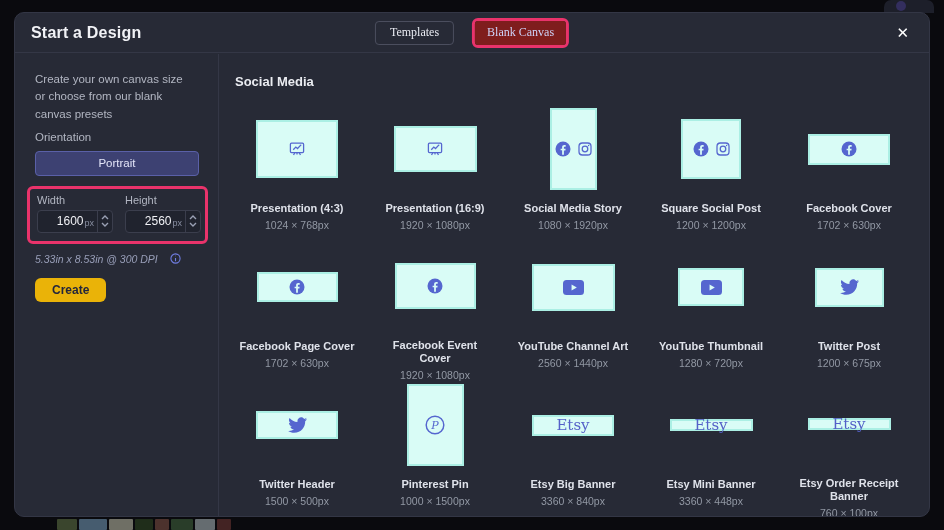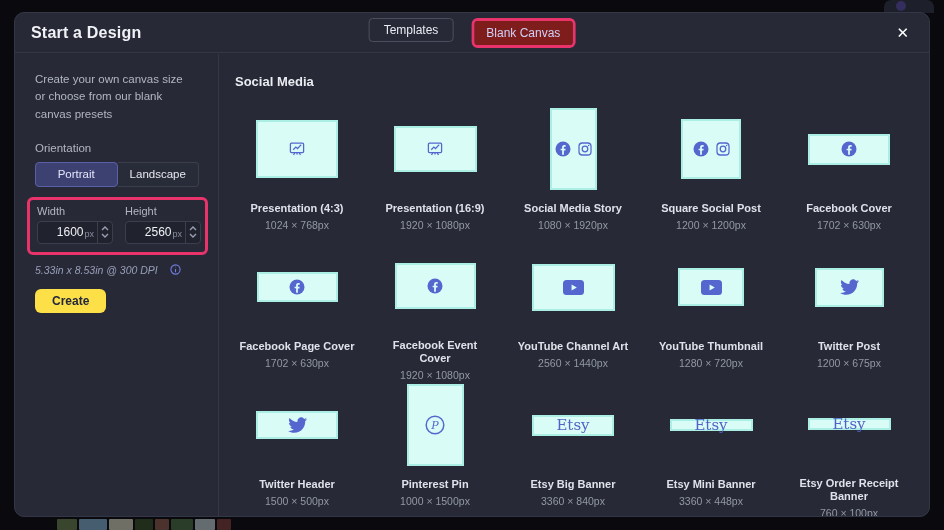--- a/index.html
+++ b/index.html
@@ -13,53 +13,53 @@
   .bg-tab { position:absolute; left:884px; top:0; width:50px; height:13px; background:#1d1f2a; border-radius:7px 7px 0 0; }
   .bg-avatar { position:absolute; left:896px; top:1px; width:10px; height:10px; border-radius:50%; background:#332e5e; }
 
   
   .modal { position:absolute; left:14px; top:12px; width:916px; height:505px;
     background:#272a36; border:1px solid #333645; border-radius:10px; overflow:hidden; }
   .header { position:relative; height:40px; display:flex; align-items:center; padding:0 16px;
     border-bottom:1px solid #343746; }
   .title { font-size:16px; font-weight:700; color:#f1f2f6; letter-spacing:.2px; }
   .tabs { position:absolute; left:50%; top:50%; transform:translate(-50%,-50%);
-    display:flex; gap:18px; }
+    display:flex; align-items:center; gap:18px;font-family:Liberation Serif, serif; }
   .tab-plain { height:24px; padding:0 14px; background:transparent; border:1px solid #4b4e5e;
     border-radius:4px; color:#e9ebf2; font-size:12px; font-family:inherit; cursor:pointer; }
   .tab-hl-wrap { border:3px solid #E9336B; border-radius:6px; }
   .tab-active { height:24px; padding:0 12px; background:#7f1d1d; border:none; border-radius:3px;
     color:#ced2f8; font-size:12px; font-family:inherit; cursor:pointer; }
   .close-btn { margin-left:auto; background:none; border:none; color:#fff; font-size:15px;
     cursor:pointer; line-height:1; padding:2px 4px; }
 
   .body { position:absolute; top:41px; left:0; right:0; bottom:0; }
 
   
   .sidebar { position:absolute; left:4px; top:0; bottom:0; width:200px;
     border-right:1px solid #343746; padding:17px 16px 0 16px; }
   .desc { width:152px; font-size:11.5px; line-height:1.5; color:#b2b6c2; }
-  .orient-label { margin-top:19px; font-size:11.5px; color:#b2b6c2; }
+  .orient-label { margin-top:8px; font-size:11.5px; color:#b2b6c2; }
   .toggle { margin-top:8px; display:flex; width:164px; }
   .opt { flex:1; height:25px; display:flex; align-items:center; justify-content:center;
     font-size:11.5px; font-family:inherit; cursor:pointer; }
   .opt-sel { background:#3d4172; border:1px solid #5a60a8; border-radius:4px; color:#e3e5f8; position:relative; z-index:1; }
   .opt-un { background:#282b38; border:1px solid #3b3e4d; border-left:none; border-radius:0 4px 4px 0; color:#e7e9ef; }
   .size-annotation { margin:10px 0 0 -8px; width:181px; border:3px solid #E9336B; border-radius:6px;
     padding:5px 6px 8px 7px; display:flex; gap:12px; }
   .field label { display:block; font-size:11px; color:#b2b6c2; margin-bottom:4px; }
   .numbox { width:76px; height:23px; background:#20232e; border:1px solid #3b3e4d; border-radius:4px;
     display:flex; align-items:center; overflow:hidden; }
   .numval { flex:1; text-align:right; color:#f0f1f5; font-size:12px; }
   .numunit { font-size:9px; color:#878da0; margin:3px 3px 0 1px; }
   .stepper { width:15px; align-self:stretch; border-left:1px solid #3b3e4d; display:flex;
     flex-direction:column; align-items:center; justify-content:center; gap:2px; cursor:pointer; }
   .dpi { margin-top:9px; display:flex; align-items:center; gap:12px;
     font-size:10.5px; font-style:italic; color:#989eb8;text-align:center; }
-  .create-btn { margin-top:13px; height:24px; padding:0 17px; background:#fde047; color:#23263c;
+  .create-btn { margin-top:13px; height:24px; padding:0 17px; background:#eab308; color:#23263c;
     border:none; border-radius:6px; font-size:12px; font-weight:600; font-family:inherit; cursor:pointer; }
 
   
   .content { position:absolute; left:201px; top:0; right:0; bottom:0; padding:20px 0 0 19px; overflow:hidden; }
   .section-title { font-size:13px; font-weight:600; color:#eaecf1; }
   .grid { margin:16px 12px 0 -7px; display:grid; grid-template-columns:repeat(5,138px);
     grid-auto-rows:138px; justify-items:center; }
   .cell { display:flex; flex-direction:column; align-items:center; width:100%; cursor:pointer; }
   .tile-area { height:88px; display:flex; align-items:center; justify-content:center; }
   .tile { background:#d9fcf6; border:2px solid #abefe4; display:flex; align-items:center;
@@ -102,21 +102,20 @@
     </div>
 
     <div class="body">
 
       <div class="sidebar">
         <p class="desc">Create your own canvas size or choose from our blank canvas presets</p>
 
         <div class="orient-label">Orientation</div>
         <div class="toggle">
           <button class="opt opt-sel">Portrait</button>
-          <button class="opt opt-un">Landscape</button>
         </div>
 
         <div class="size-annotation">
           <div class="field">
             <label>Width</label>
             <div class="numbox">
               <span class="numval">1600</span>
               <span class="numunit">px</span>
               <span class="stepper">
                 <svg width="8" height="5" viewBox="0 0 8 5" fill="none" stroke="#9aa0b4" stroke-width="1.4">

